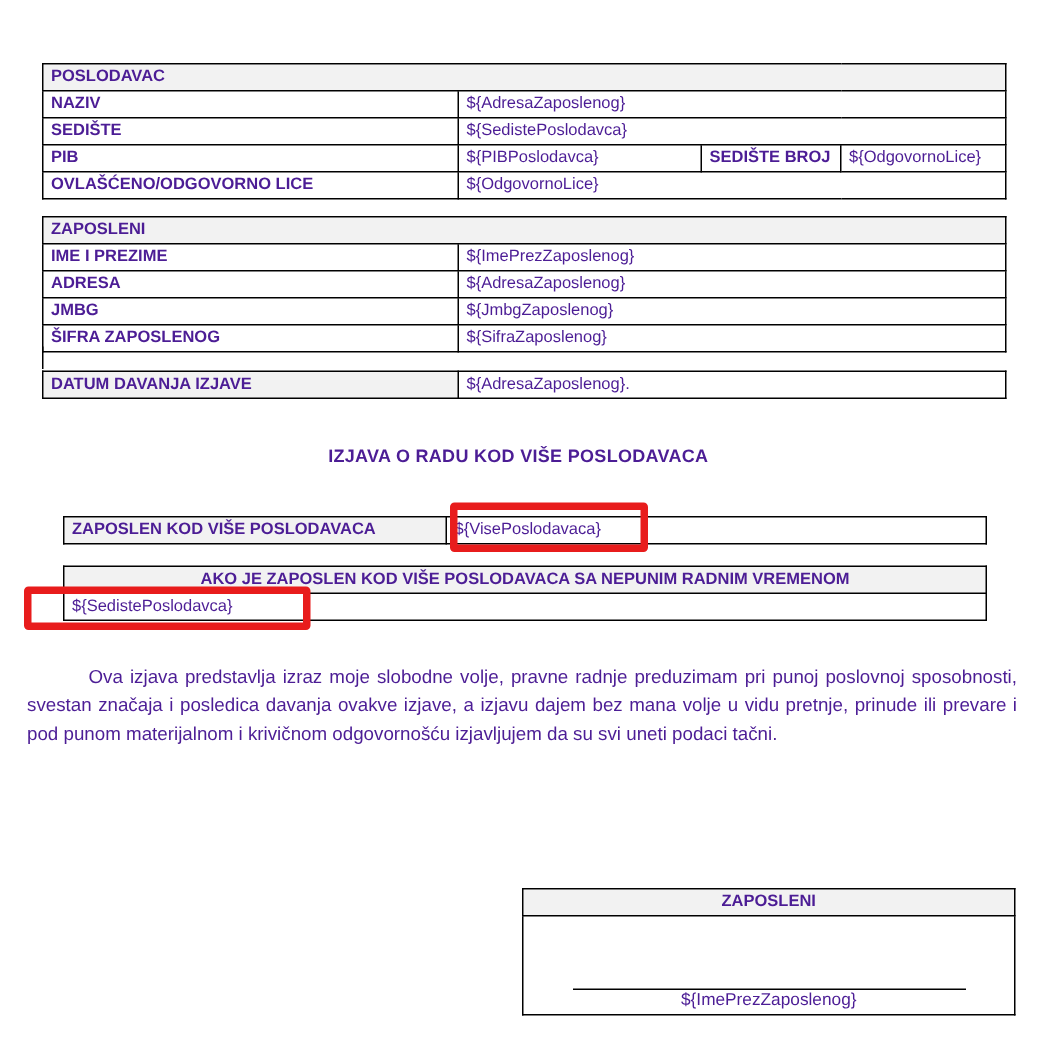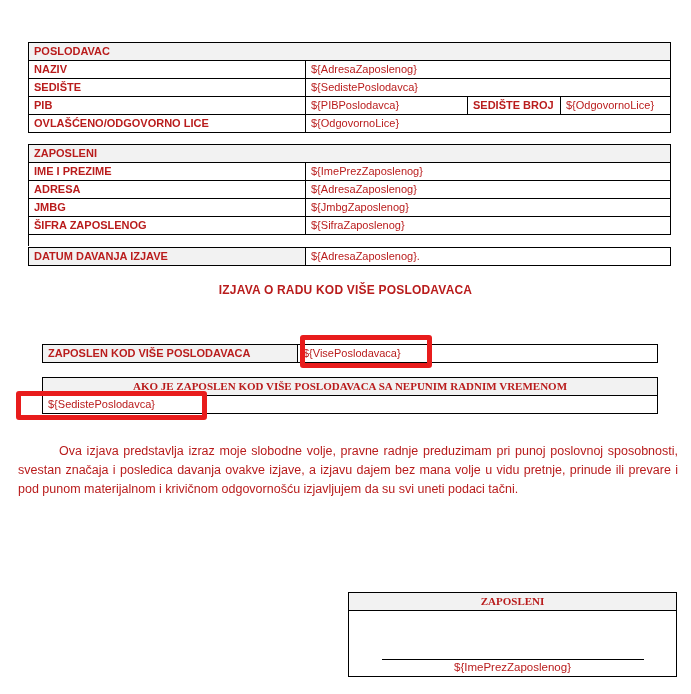--- a/index.html
+++ b/index.html
@@ -1,36 +1,36 @@
 <!DOCTYPE html>
 <html style="--highlight: #e81c1c; --shade: #f2f2f2;"><head>
 <meta charset="utf-8">
 <style>
   html,body{margin:0;padding:0;background:#fff;}
   .page{
     position:relative;width:691px;height:694px;background:#fff;overflow:hidden;
-    font-family:"Liberation Sans","DejaVu Sans",sans-serif;color:#b91c1c;
+    font-family:"Liberation Sans","DejaVu Sans",sans-serif;color:#4c1d95;
   }
   table{border-collapse:collapse;table-layout:fixed;position:absolute;}
   td{
     border:1px solid #000;font-size:11px;line-height:13px;
     padding:1px 5px;height:15px;vertical-align:middle;
     overflow:hidden;white-space:nowrap;
   }
   .lbl{font-weight:bold;}
   .shaded{background:var(--shade,#f2f2f2);}
-  .center{text-align:center;font-family:Liberation Serif, serif;}
+  .center{text-align:center;}
 
   #employer-table{left:28px;top:42px;width:642px;}
   #employee-table{left:28px;top:144px;width:642px;}
   #stray-mark{position:absolute;left:28px;top:231px;width:1px;height:15px;background:#000;}
   #date-table{left:28px;top:247px;width:642px;}
 
   #doc-title{
-    position:absolute;left:0;top:283px;width:100%;text-align:center;
+    position:absolute;left:0;top:297px;width:100%;text-align:center;
     font-size:12px;font-weight:bold;letter-spacing:.2px;
   }
 
   #multi-employer-table{left:42px;top:344px;width:615px;}
   #parttime-table{left:42px;top:377px;width:615px;}
 
   .hl-box{
     position:absolute;border:5px solid var(--highlight,#e81c1c);
     border-radius:3px;background:transparent;pointer-events:none;
   }

